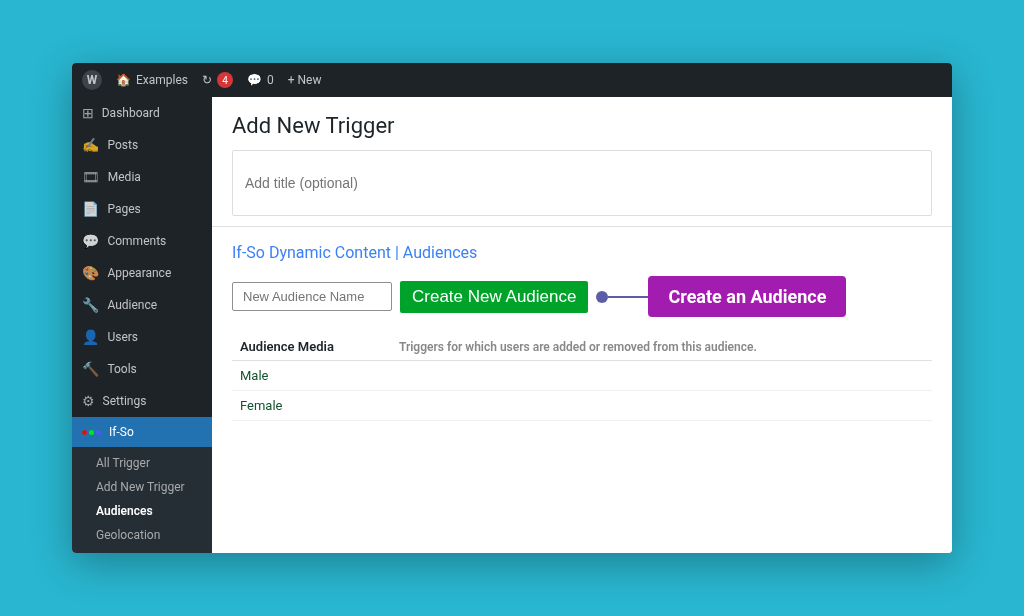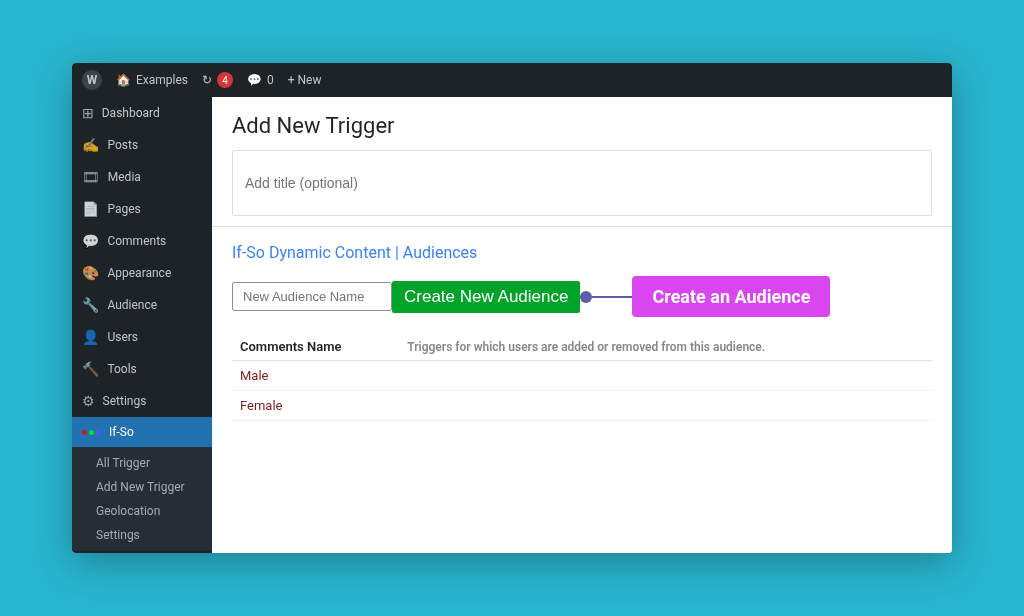--- a/index.html
+++ b/index.html
@@ -151,21 +151,21 @@
     .section-title {
       font-size: 16px;
       font-weight: 400;
       color: #3b82f6;
       margin-bottom: 14px;
     }
 
     .audience-controls {
       display: flex;
       align-items: center;
-      gap: 0;
+      gap: 8px;
       margin-bottom: 16px;
       position: relative;
     }
 
     .new-audience-input {
       padding: 6px 10px;
       font-size: 13px;
       border: 1px solid #8c8f94;
       border-radius: 2px;
       width: 160px;
@@ -195,21 +195,21 @@
       background: #5b5ea6;
       border-radius: 50%;
       flex-shrink: 0;
     }
     .callout-line {
       width: 40px;
       height: 2px;
       background: #5b5ea6;
     }
     .callout-box {
-      background: #d946ef;
+      background: #a21caf;
       color: #fff;
       padding: 10px 20px;
       border-radius: 4px;
       font-size: 18px;
       font-weight: 700;
       white-space: nowrap;
     }
 
     
     .audience-table {
@@ -219,21 +219,21 @@
     }
     .audience-table th {
       text-align: left;
       padding: 6px 8px;
       color: #1d2327;
       font-weight: 600;
       border-bottom: 1px solid #e0e0e0;
     }
     .audience-table td {
       padding: 7px 8px;
-      color: #7f1d1d;
+      color: #14532d;
       border-bottom: 1px solid #f0f0f0;
     }
     .audience-table .col-triggers {
       color: #888;
       font-size: 12px;
     }
 
     
     .sidebar-item.ifso-active {
       background: #2271b1;
@@ -329,20 +329,23 @@
         <span>If-So</span>
       </div>
 
       <div class="sidebar-submenu">
         <div class="sidebar-sub-item">
           <span>All Trigger</span>
         </div>
         <div class="sidebar-sub-item">
           <span>Add New Trigger</span>
         </div>
+        <div class="sidebar-sub-item active">
+          <span>Audiences</span>
+        </div>
         <div class="sidebar-sub-item">
           <span>Geolocation</span>
         </div>
         <div class="sidebar-sub-item">
           <span>Settings</span>
         </div>
       </div>
     </div>
 
     <div class="content-area">
@@ -365,21 +368,21 @@
             <div class="callout-line"></div>
             <div class="callout-box">
               <span>Create an Audience</span>
             </div>
           </div>
         </div>
 
         <table class="audience-table">
           <thead>
             <tr>
-              <th>Comments Name</th>
+              <th>Audience Media</th>
               <th class="col-triggers">
                 <span>Triggers for which users are added or removed from this audience.</span>
               </th>
             </tr>
           </thead>
           <tbody id="audience-table-body">
           <tr>
                 <td>Male</td>
                   <td></td>
               </tr>

